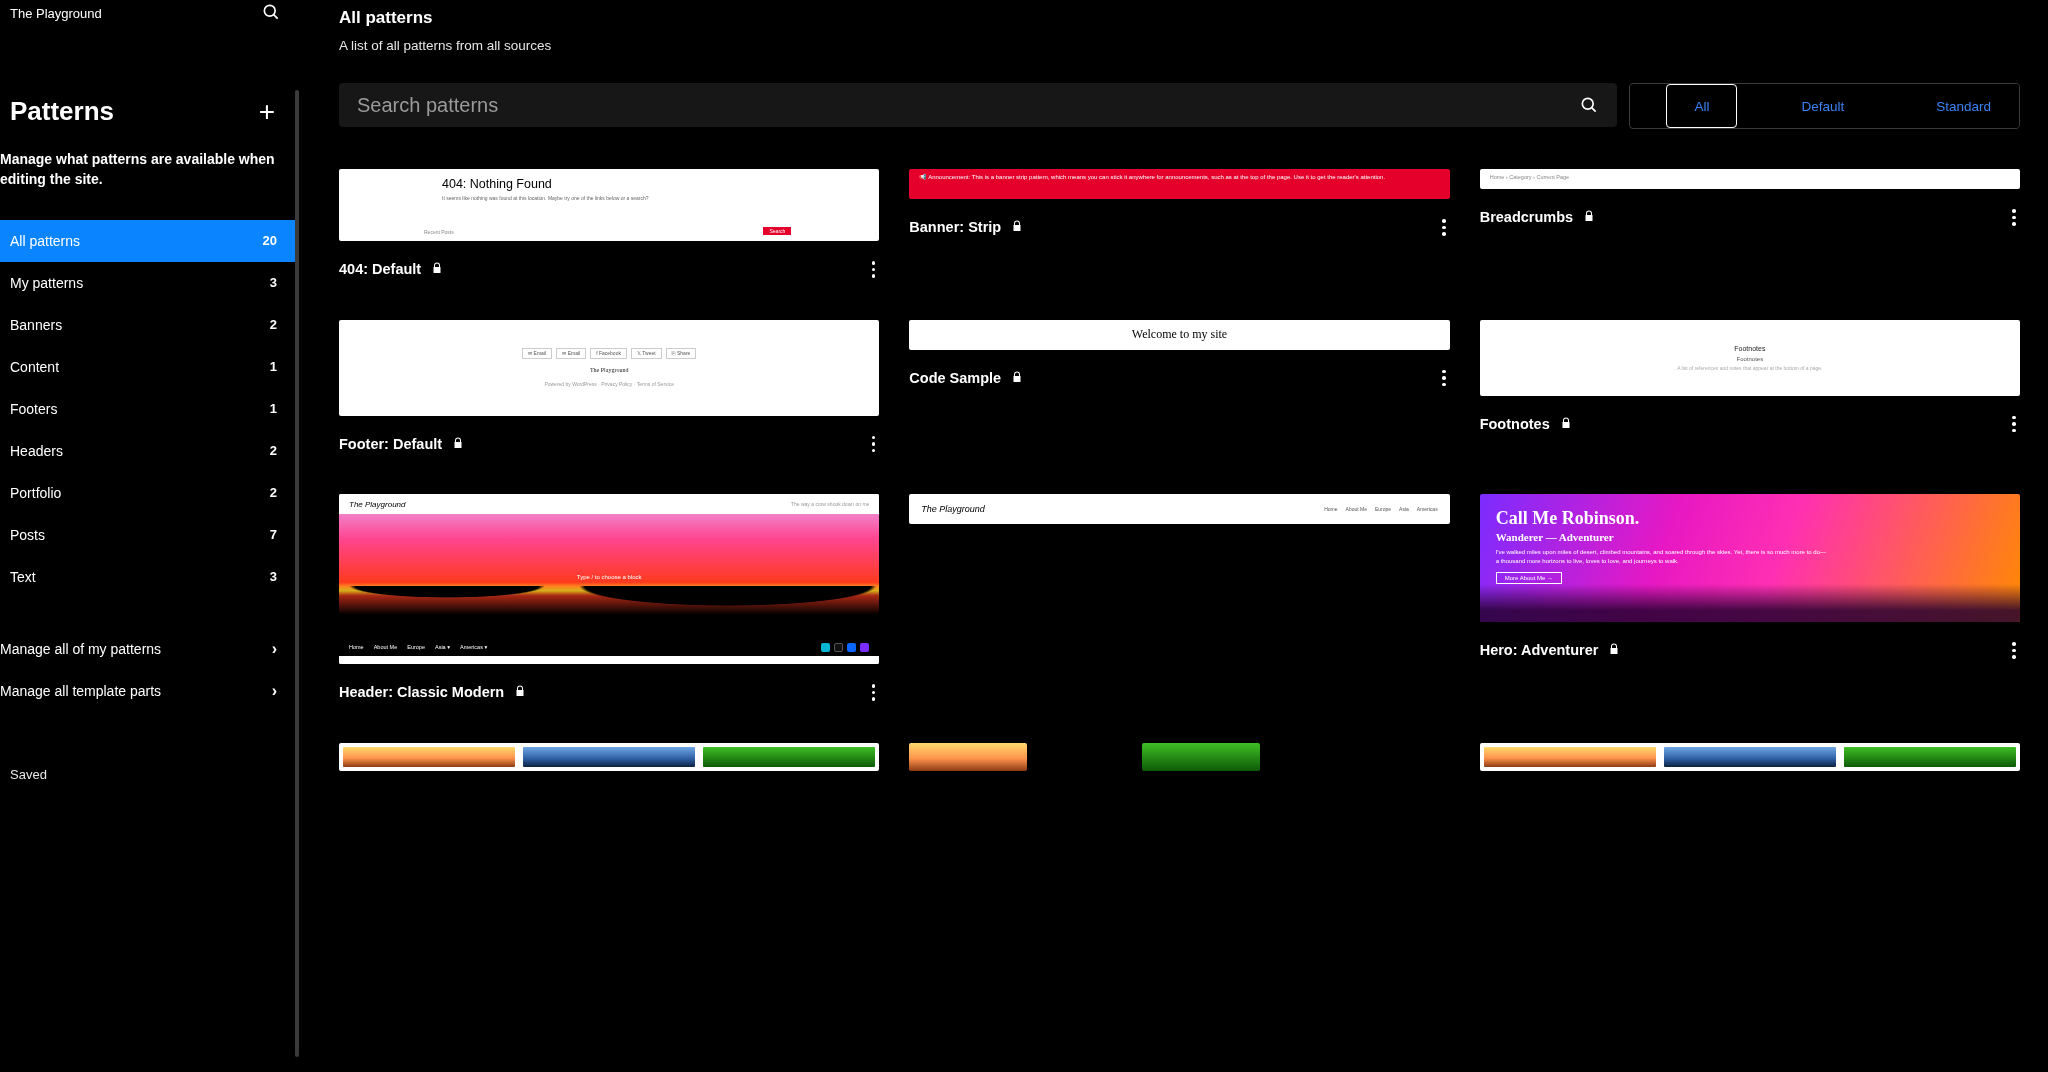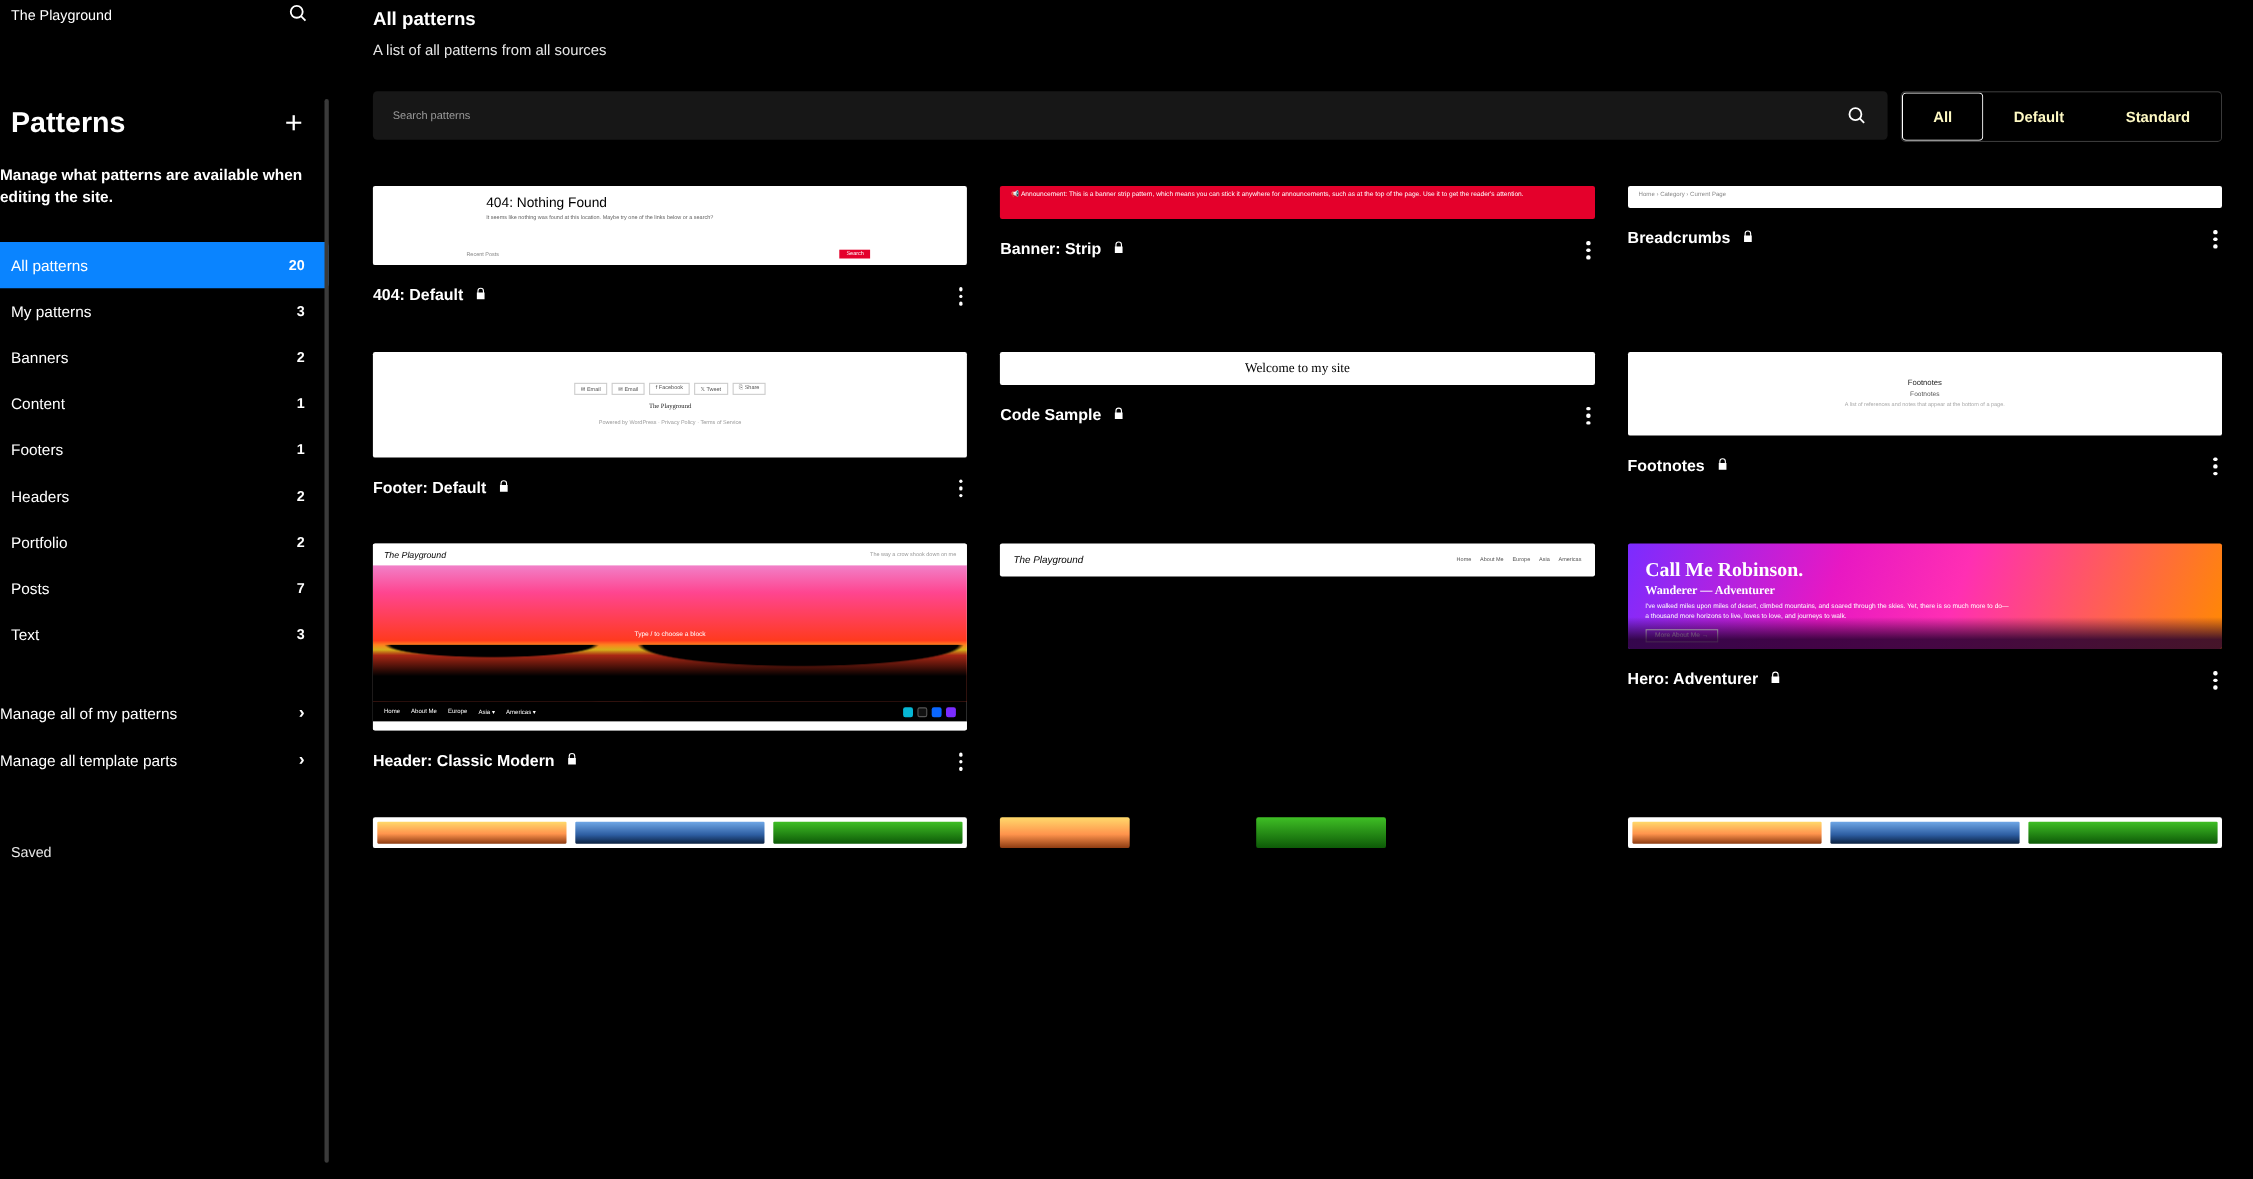--- a/index.html
+++ b/index.html
@@ -33,26 +33,26 @@
 
   .sb-saved { margin-top:55px; padding:0 0 0 40px; font-size:13px; color:#e8e8e8; }
 
   
   .main { flex:1; display:flex; flex-direction:column; padding:0 28px 0 40px; overflow:auto; }
   .main-head h2 { font-size:17px; font-weight:700; margin-top:8px; }
   .main-head p { font-size:13.5px; color:#e6e6e6; margin-top:10px; }
 
   .toolbar { display:flex; align-items:stretch; gap:12px; margin-top:30px; }
   .search-wrap { flex:1; background:#171717; border-radius:4px; display:flex; align-items:center; padding:0 18px; height:44px; }
-  .search-wrap input { flex:1; background:transparent; border:none; outline:none; font-size:10px; color:#f9a8d4; }
+  .search-wrap input { flex:1; background:transparent; border:none; outline:none; font-size:20px; color:#f9a8d4; }
   .search-wrap input::placeholder { color:#9a9a9a; }
   .search-wrap svg { width:20px; height:20px; stroke:#fff; stroke-width:2; fill:none; }
 
   .seg { display:flex; border:1px solid #3a3a3a; border-radius:4px; overflow:hidden; }
-  .seg button { background:#000; border:none; color:#fef9c3; font-size:13.5px; font-weight:700; padding:0 28px; cursor:pointer; height:44px; }
+  .seg button { background:#000; border:none; color:#3b82f6; font-size:13.5px; font-weight:400; padding:0 28px; cursor:pointer; height:44px;margin-left:36px; }
   .seg button.active { background:#000; outline:1px solid #fff; outline-offset:-1px; border-radius:4px; }
 
   
   .grid { display:grid; grid-template-columns:repeat(3, 1fr); gap:38px 30px; margin-top:40px; padding-bottom:40px; }
   .card { display:flex; flex-direction:column; }
   .thumb { background:#fff; border-radius:2px; overflow:hidden; position:relative; }
   .card-row { display:flex; align-items:center; justify-content:space-between; margin-top:16px; }
   .card-title { display:flex; align-items:center; gap:10px; font-size:14.5px; font-weight:600; }
   .lock svg { width:12px; height:12px; fill:#fff; }
   .dots { background:none; border:none; cursor:pointer; color:#fff; display:flex; flex-direction:column; gap:3px; align-items:center; padding:4px; }
@@ -95,21 +95,21 @@
   .th-classic .nav { background:#000; height:18px; display:flex; align-items:center; justify-content:space-between; padding:0 10px; }
   .th-classic .nav .links { display:flex; gap:10px; font-size:5.5px; color:#fff; }
   .th-classic .nav .icons { display:flex; gap:4px; }
   .th-classic .nav .icons i { width:9px; height:9px; border-radius:2px; }
   .th-classic .foot { height:8px; background:#fff; }
 
   .th-header-def { height:30px; display:flex; align-items:center; justify-content:space-between; padding:0 12px; font-family:Georgia,serif; }
   .th-header-def .l { font-size:9px; color:#000; font-style:italic; }
   .th-header-def .r { display:flex; gap:8px; font-size:5px; color:#555; }
 
-  .th-hero { height:96px; position:relative; background:linear-gradient(110deg,#7b2cff 0%,#e818c3 35%,#ff2fb3 55%,#ff8a00 100%); padding:14px 16px; color:#fff; overflow:hidden; }
+  .th-hero { height:128px; position:relative; background:linear-gradient(110deg,#7b2cff 0%,#e818c3 35%,#ff2fb3 55%,#ff8a00 100%); padding:14px 16px; color:#fff; overflow:hidden; }
   .th-hero h3 { font-family:Georgia,serif; font-size:18px; font-weight:800; }
   .th-hero h4 { font-family:Georgia,serif; font-size:11px; font-weight:700; margin-top:2px; }
   .th-hero p  { font-size:6px; max-width:65%; margin-top:5px; line-height:1.45; }
   .th-hero .btn { display:inline-block; border:1px solid #fff; font-size:6px; padding:2px 8px; margin-top:7px; }
   .th-hero .sil { position:absolute; left:0; right:0; bottom:0; height:30%; background:linear-gradient(180deg, transparent 0%, rgba(37,0,48,.85) 70%); }
 
   .th-imgstrip { height:28px; display:flex; gap:8px; padding:4px; background:#fff; }
   .th-imgstrip div { flex:1; border-radius:1px; }
   .sun1 { background:linear-gradient(180deg,#ffd96b 0%,#ff944d 55%,#8c3b12 100%); }
   .sun2 { background:linear-gradient(180deg,#6fa7e6 0%,#2d5da1 60%,#0b2140 100%); }

